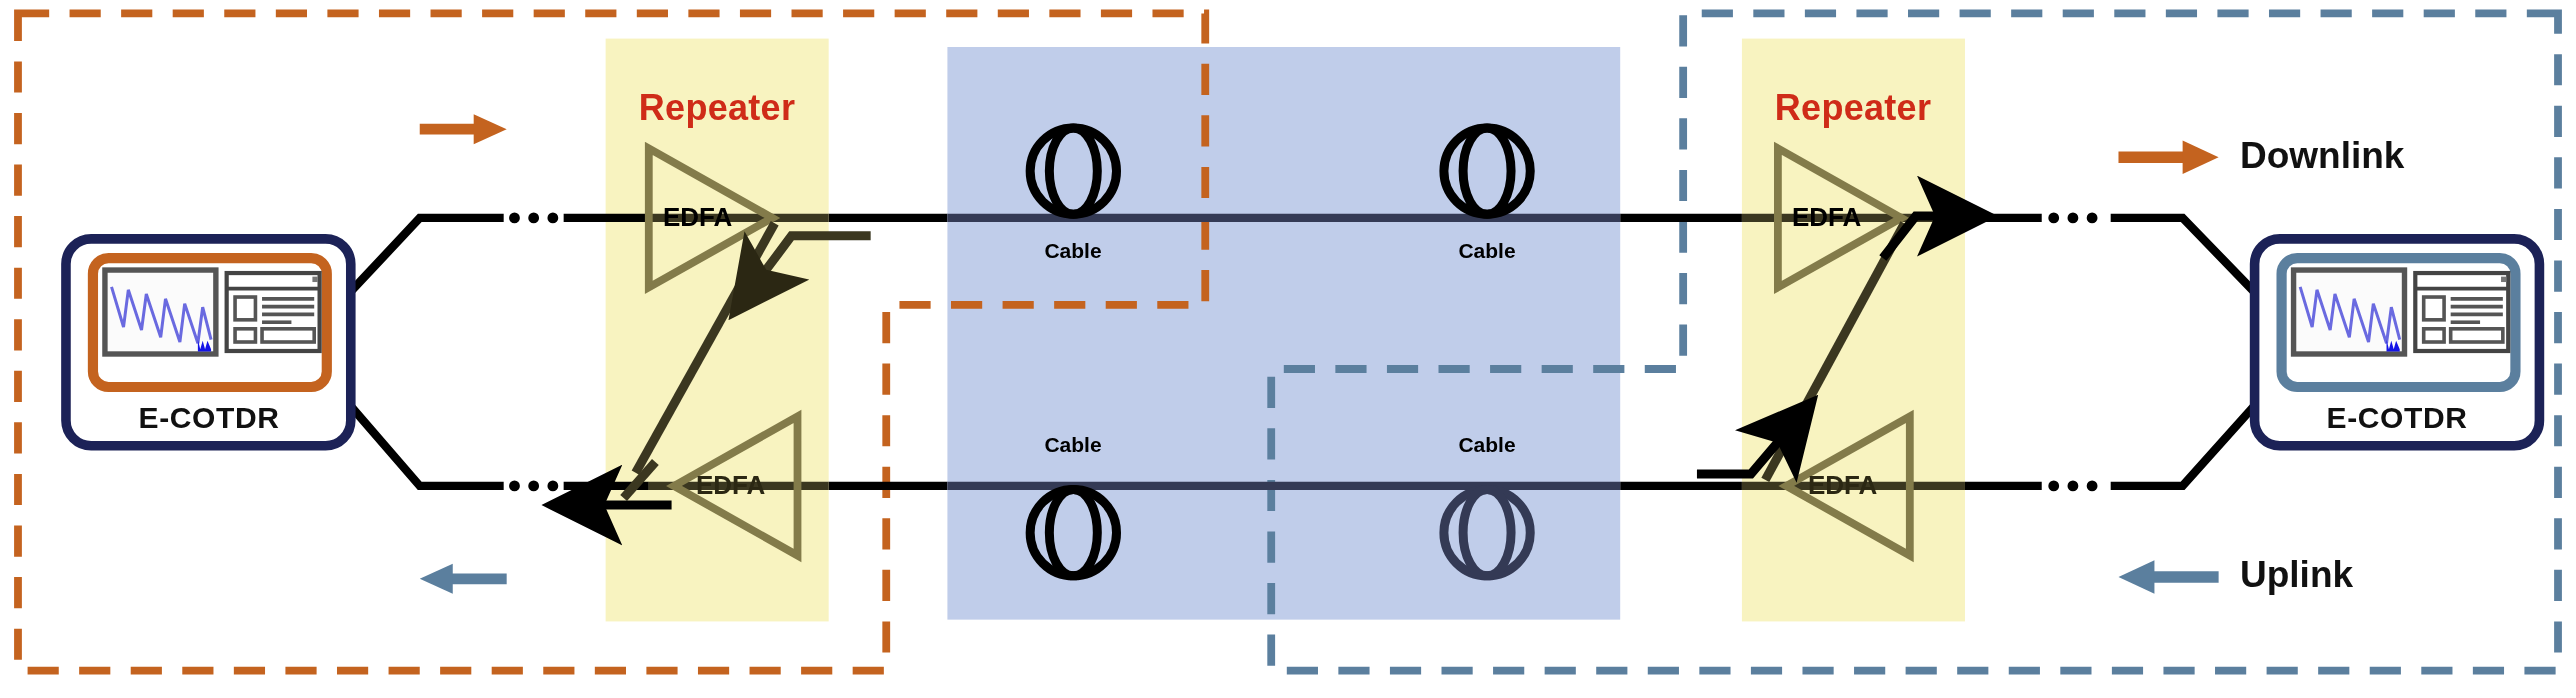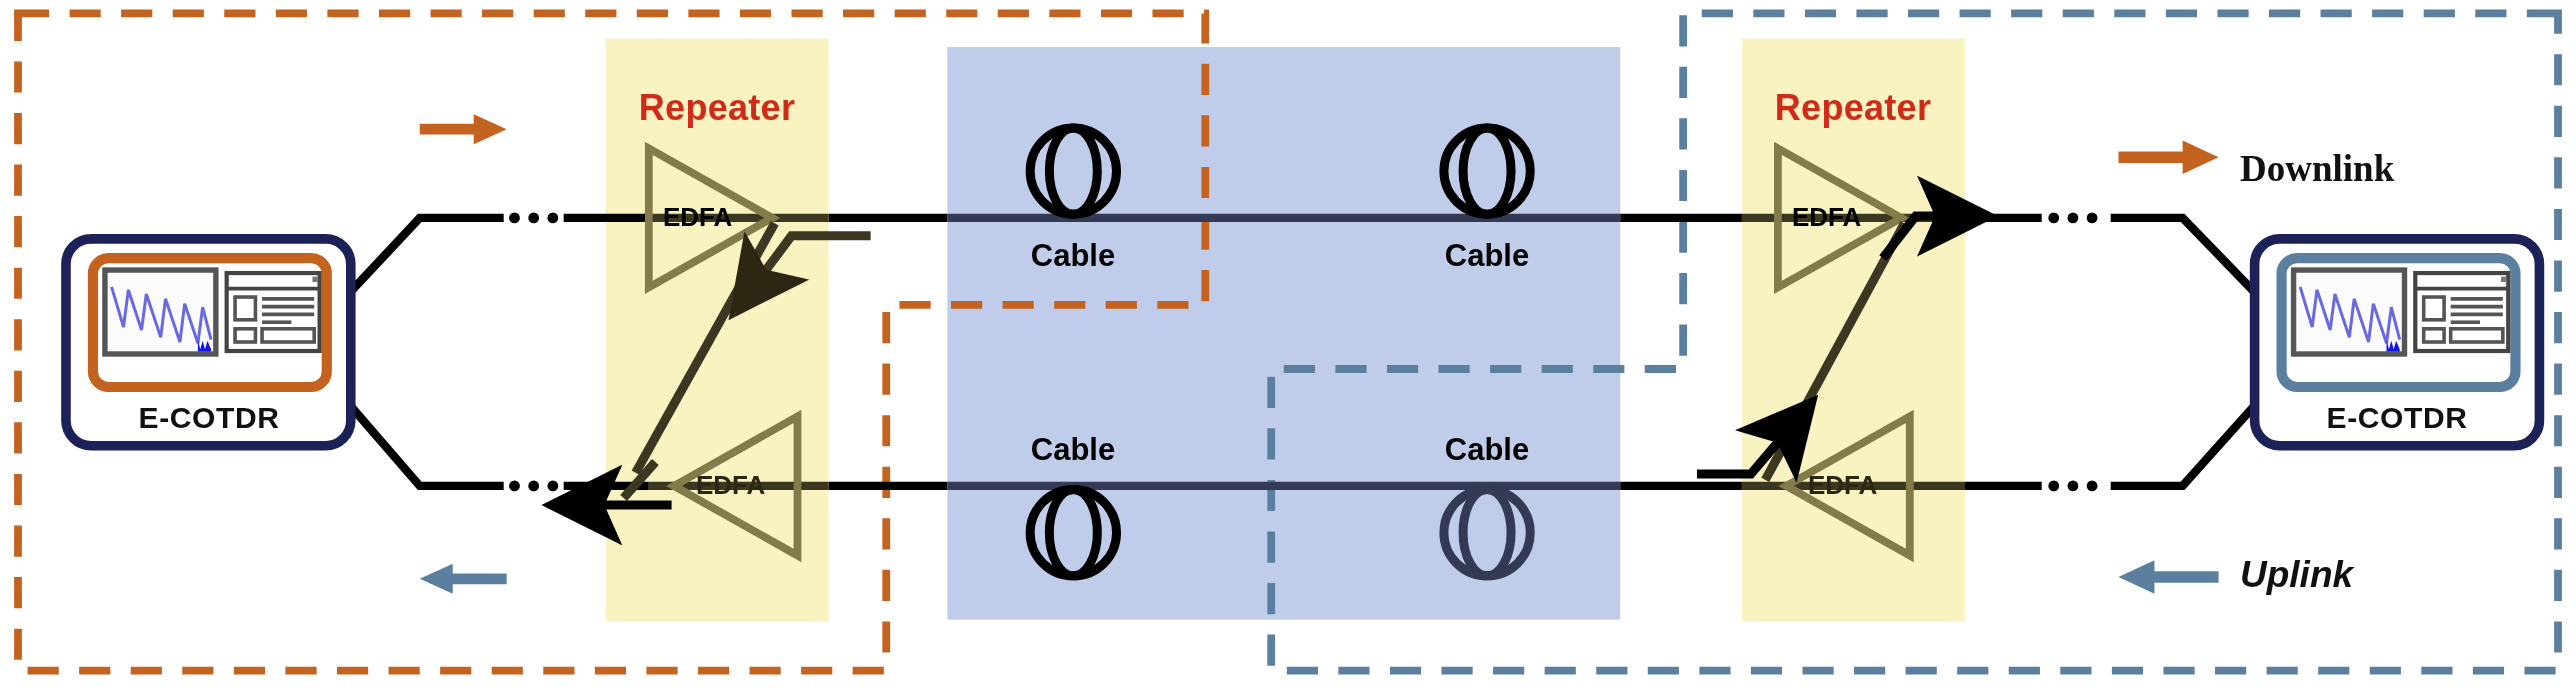--- a/index.html
+++ b/index.html
@@ -7,21 +7,21 @@
   body{
     font-family:"Liberation Sans","DejaVu Sans",sans-serif;
     width:2576px;height:699px;position:relative;overflow:hidden;
   }
   #stage{position:absolute;left:0;top:0;width:2576px;height:644px;}
   #stage svg{position:absolute;left:0;top:0;width:2576px;height:699px;}
 
   
   .lbl{position:absolute;white-space:nowrap;font-weight:bold;line-height:1;}
   .lbl-repeater{color:#cf2b18;font-size:36px;letter-spacing:0.3px;}
-  .lbl-cable{color:#000000;font-size:31px;}
+  .lbl-cable{color:#000000;font-size:21px;}
   .lbl-edfa{color:#000000;font-size:26px;}
   .lbl-edfa-olive{color:#2b2713;font-size:26px;}
   .lbl-ecotdr{color:#111111;font-size:30px;letter-spacing:0.6px;}
   .lbl-legend{color:#111111;font-size:37px;}
   .centered{transform:translateX(-50%);}
 </style>
 </head>
 <body>
 
 <div id="stage">
@@ -202,17 +202,17 @@
 <div class="lbl lbl-edfa-olive" style="left:1808px;top:472px;">EDFA</div>
 
 <div class="lbl lbl-cable centered" style="left:1073px;top:240px;">Cable</div>
 <div class="lbl lbl-cable centered" style="left:1487px;top:240px;">Cable</div>
 <div class="lbl lbl-cable centered" style="left:1073px;top:434px;">Cable</div>
 <div class="lbl lbl-cable centered" style="left:1487px;top:434px;">Cable</div>
 
 <div class="lbl lbl-ecotdr centered" style="left:209px;top:403px;">E-COTDR</div>
 <div class="lbl lbl-ecotdr centered" style="left:2397px;top:403px;">E-COTDR</div>
 
-<div class="lbl lbl-legend" style="left:2240px;top:150px;font-family:Liberation Serif, serif;">Downlink</div>
-<div class="lbl lbl-legend" style="left:2240px;top:556px;font-style:italic;">Uplink</div>
+<div class="lbl lbl-legend" style="left:2240px;top:137px;">Downlink</div>
+<div class="lbl lbl-legend" style="left:2240px;top:556px;">Uplink</div>
 
 </div>
 
 
 </body></html>

